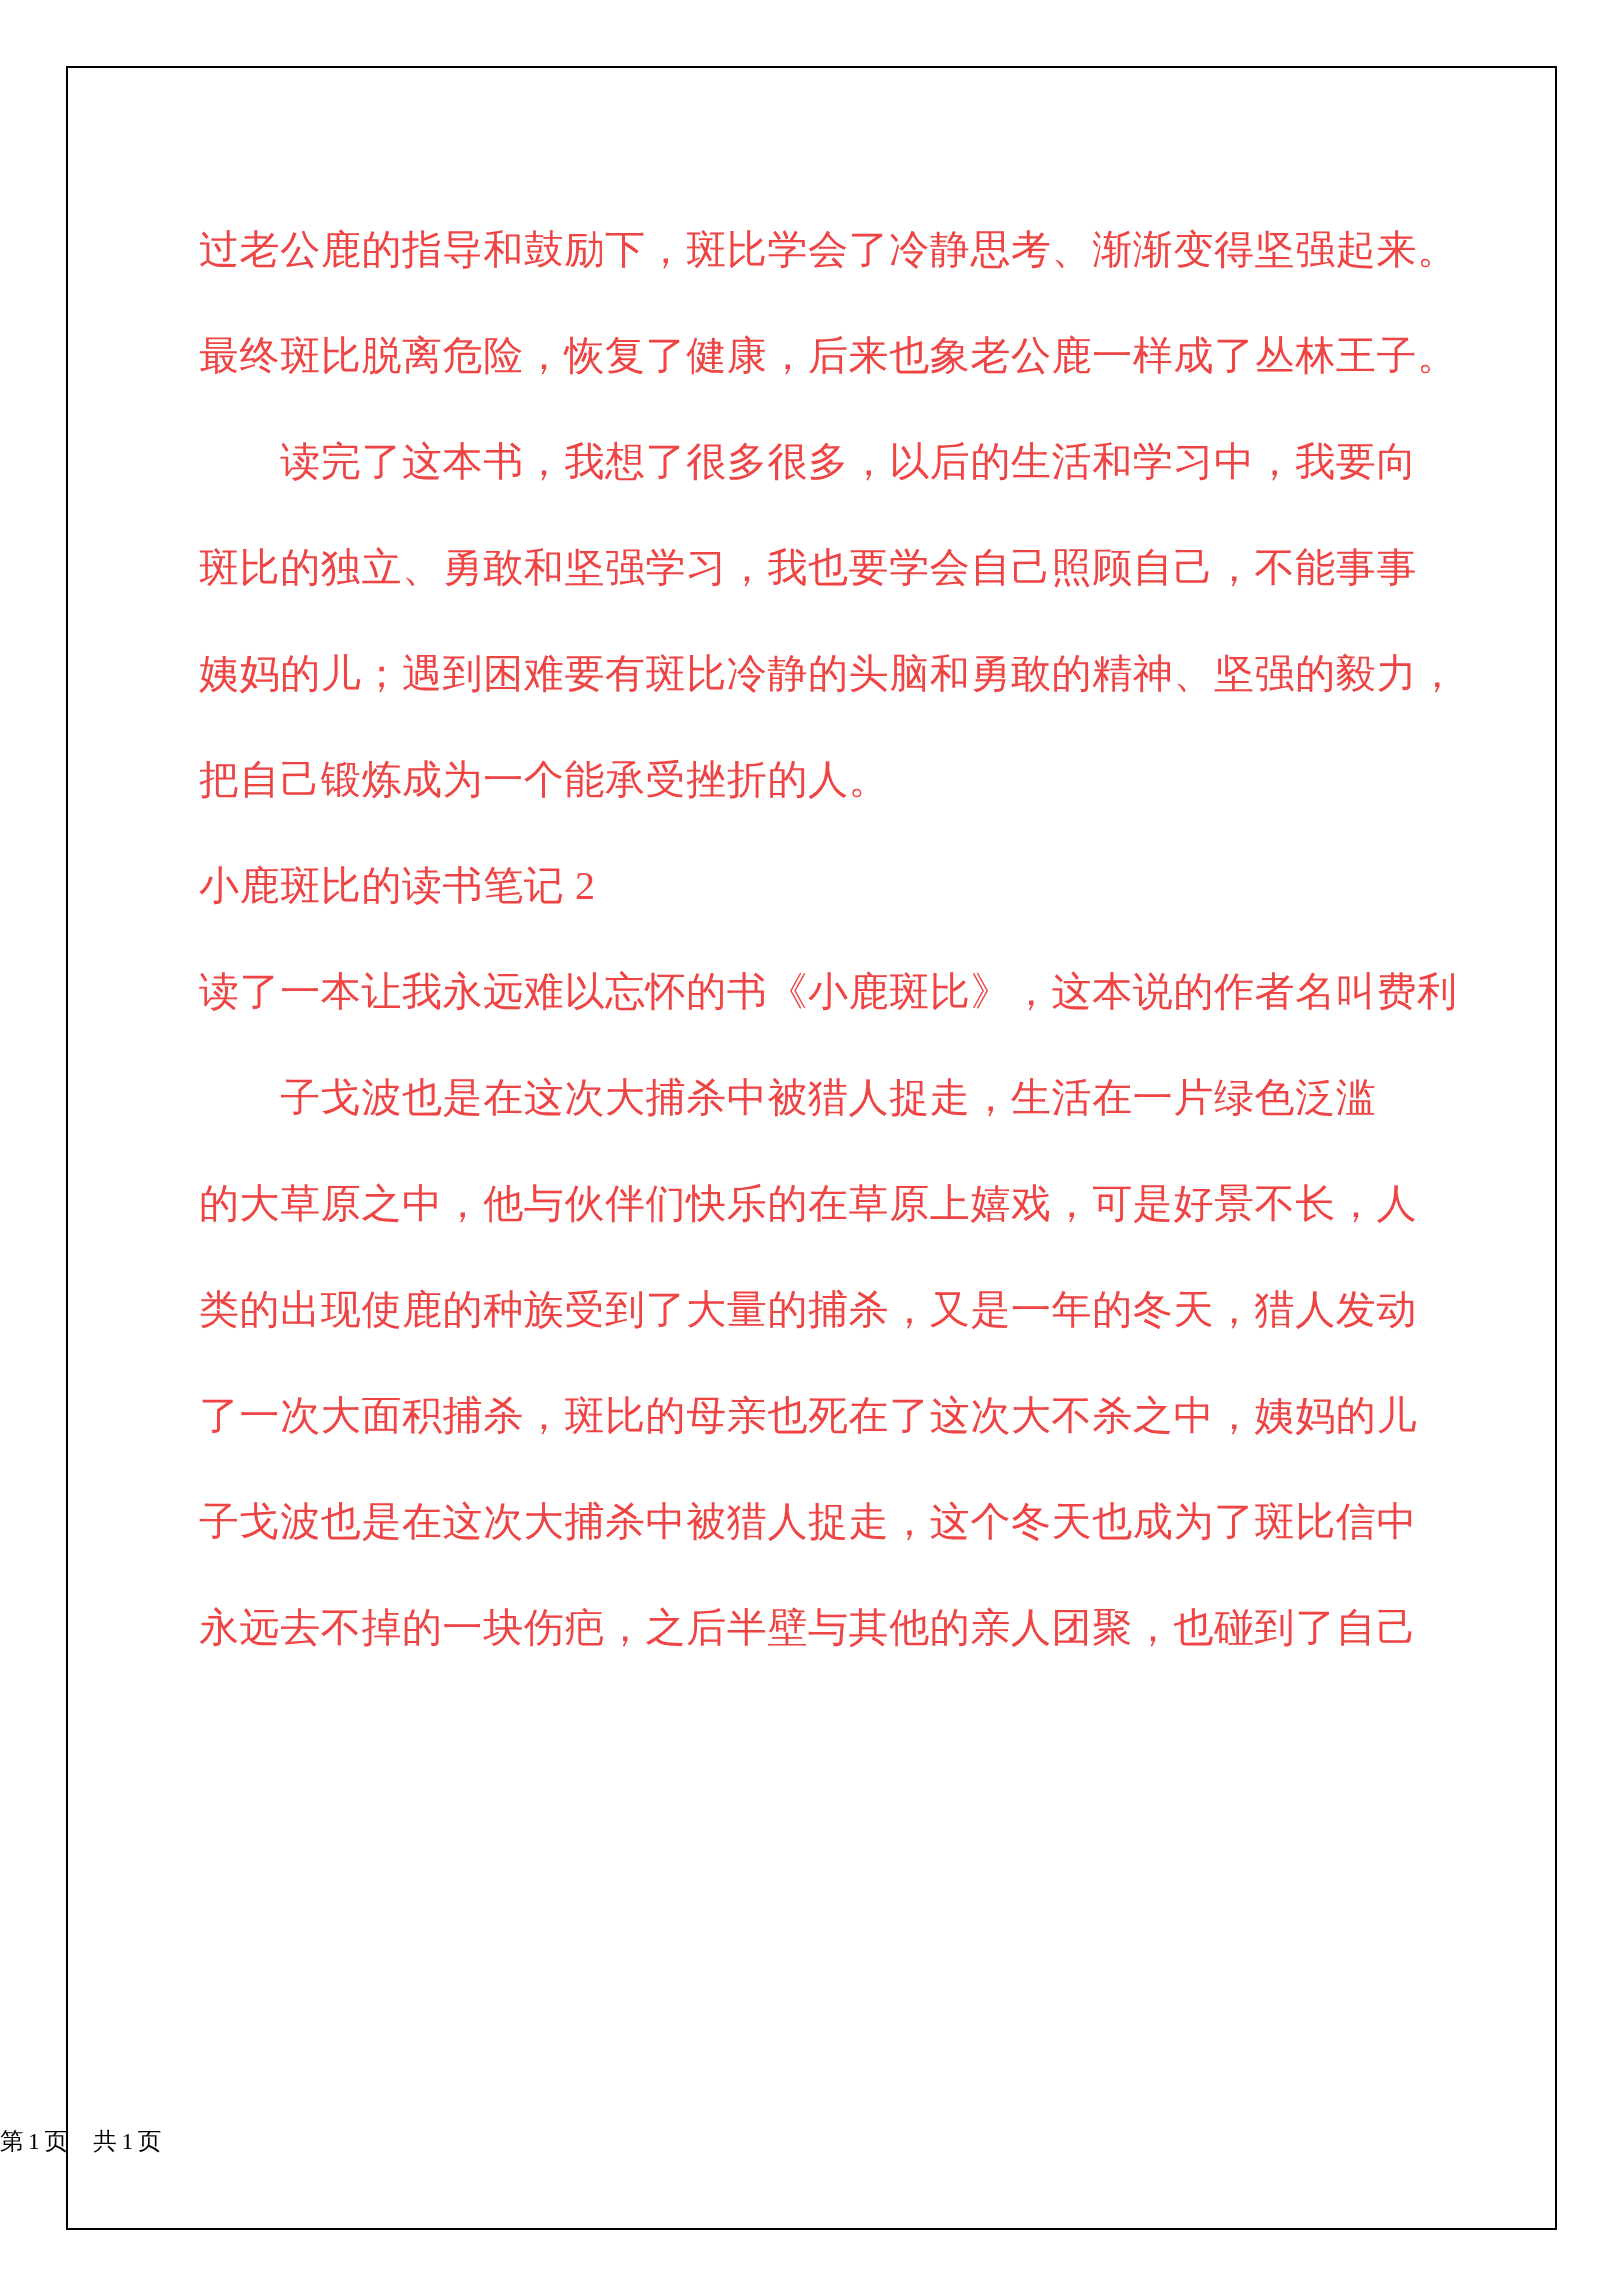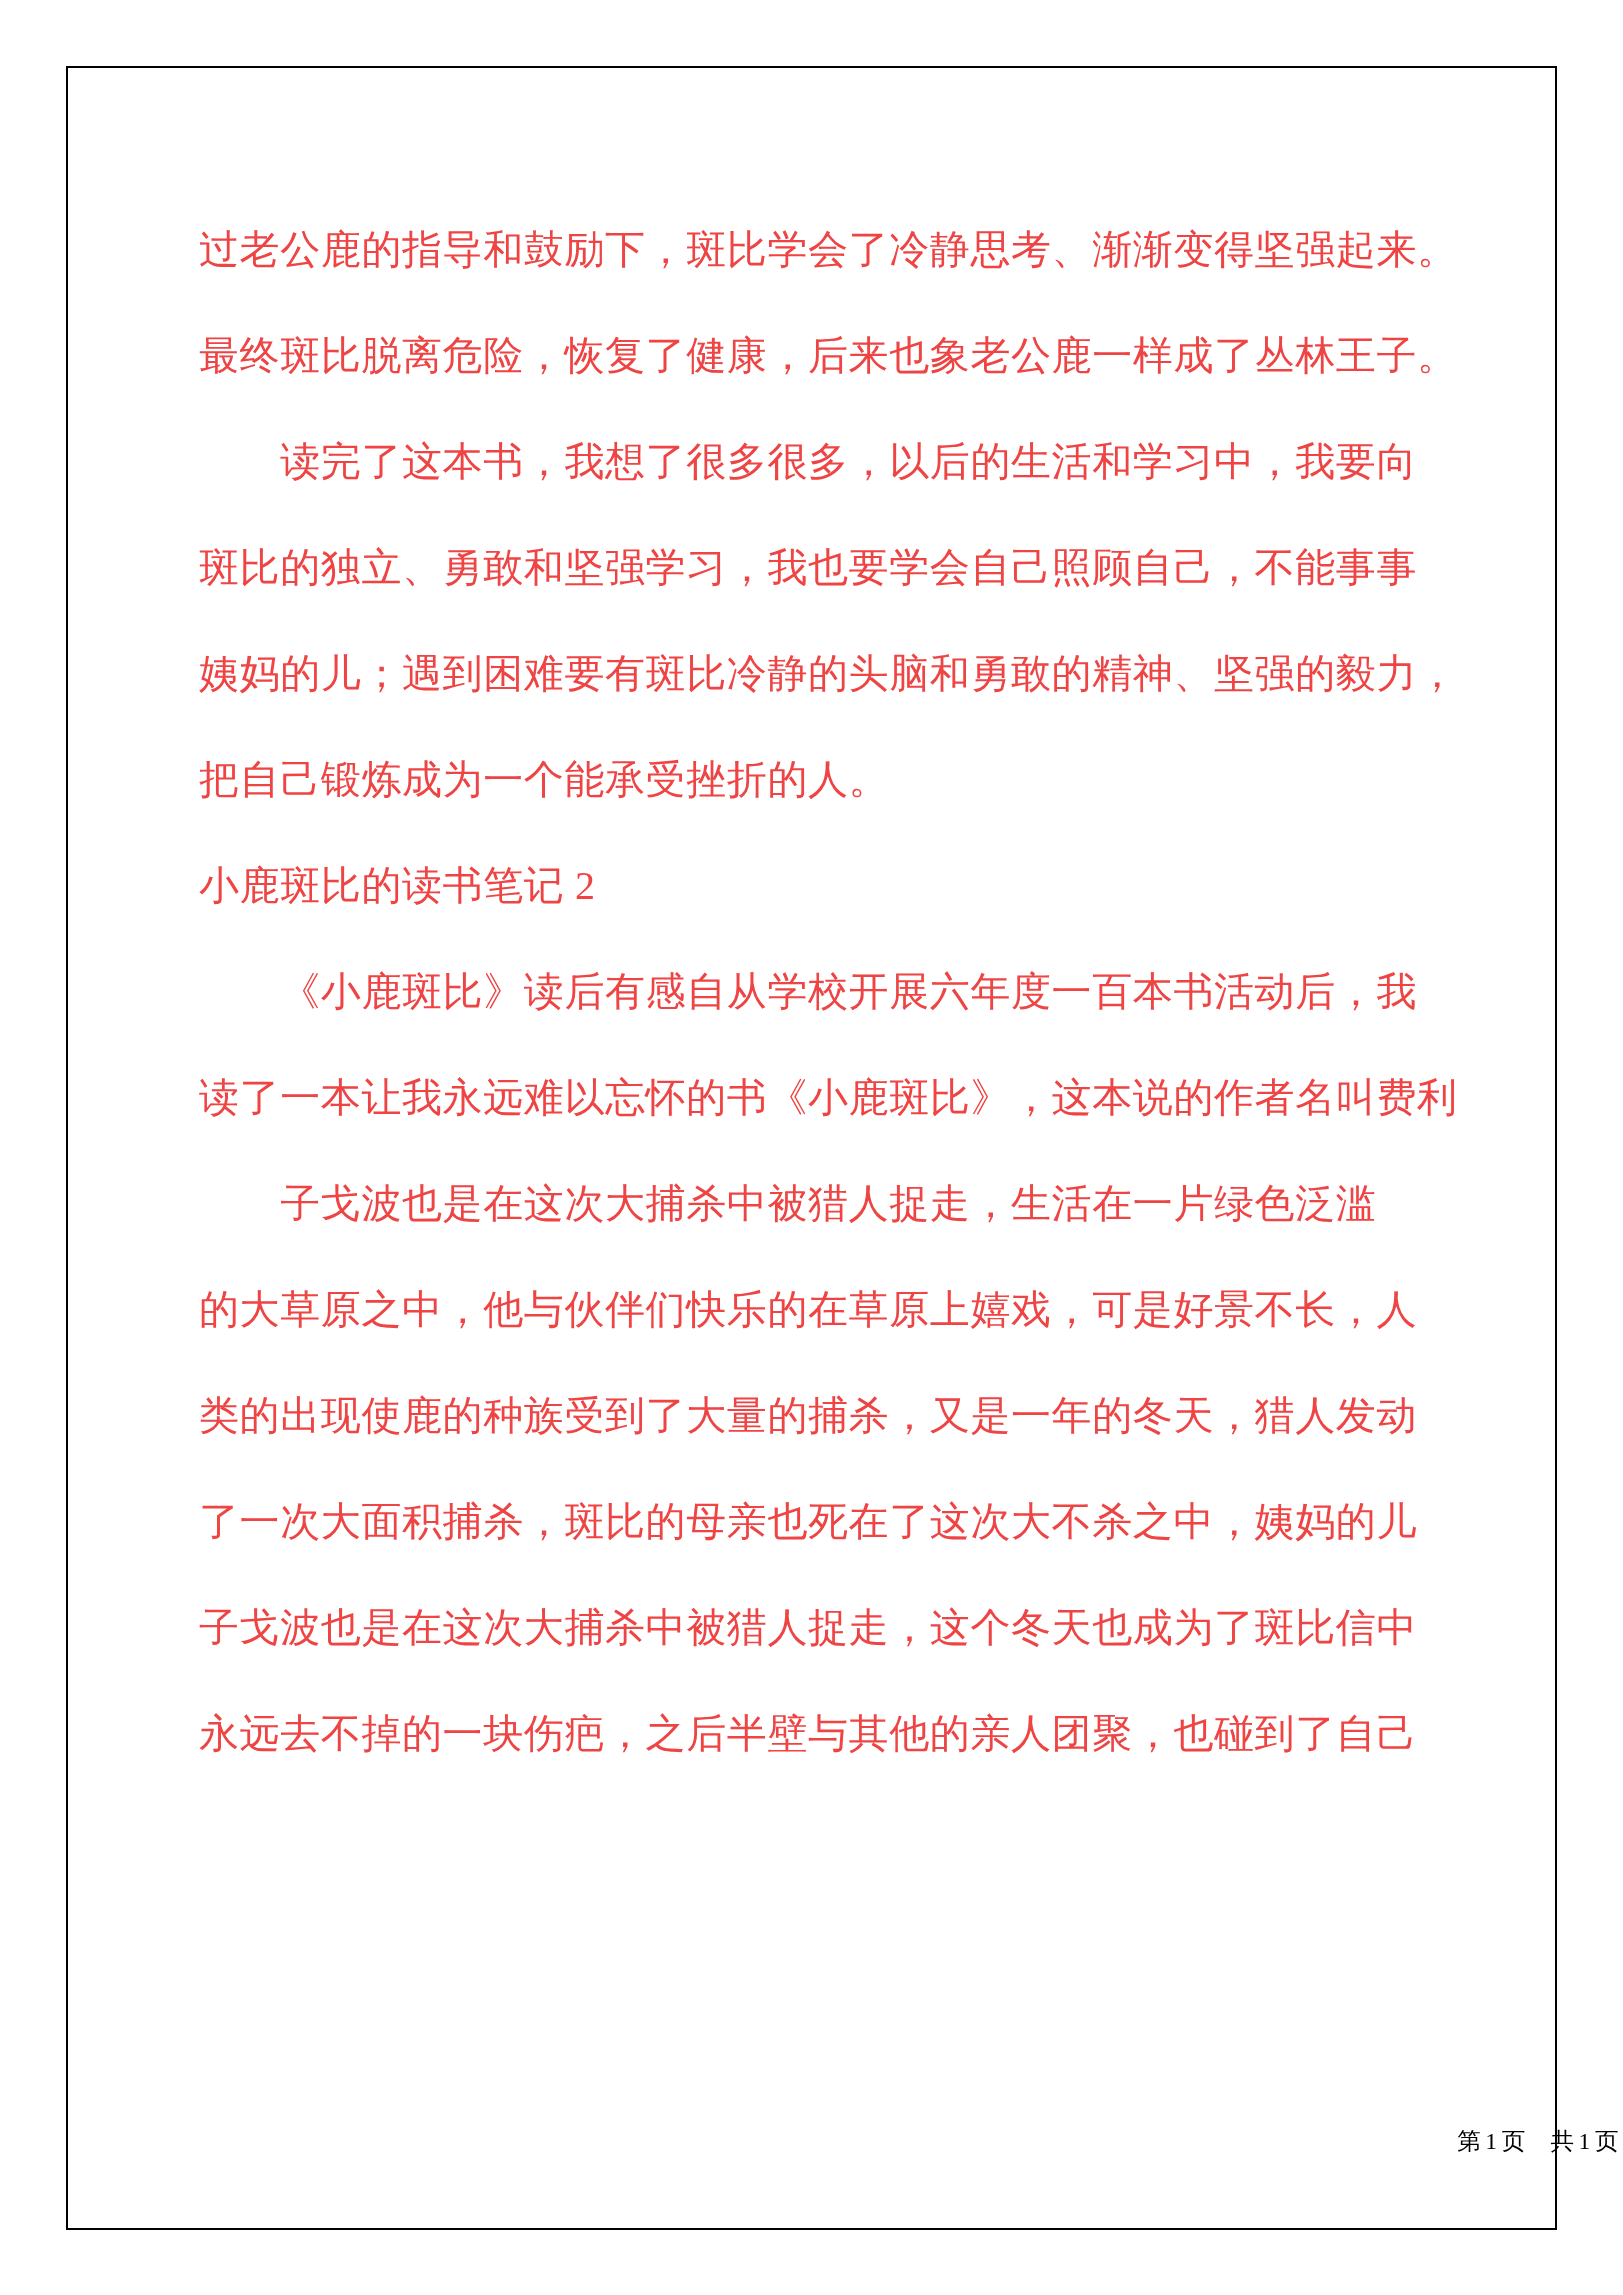--- a/index.html
+++ b/index.html
@@ -36,42 +36,41 @@
     line-height: 106px;
     letter-spacing: 0.6px;
     white-space: pre;
     color: #ef4444;
   }
   .page-footer {
     position: absolute;
     left: 0;
     top: 2124px;
     width: 1623px;
-    text-align: right;
+    text-align: left;
     font-size: 23.6px;
     line-height: 34px;
     letter-spacing: 4.5px;
     white-space: pre;
     color: #000000;
   }
 </style>
 </head>
 <body>
 
 <div class="page-frame"></div>
 
 <div class="content">
   <div class="text-line">过老公鹿的指导和鼓励下，斑比学会了冷静思考、渐渐变得坚强起来。</div>
   <div class="text-line">最终斑比脱离危险，恢复了健康，后来也象老公鹿一样成了丛林王子。</div>
   <div class="text-line">　　读完了这本书，我想了很多很多，以后的生活和学习中，我要向</div>
   <div class="text-line">斑比的独立、勇敢和坚强学习，我也要学会自己照顾自己，不能事事</div>
   <div class="text-line">姨妈的儿；遇到困难要有斑比冷静的头脑和勇敢的精神、坚强的毅力，</div>
   <div class="text-line">把自己锻炼成为一个能承受挫折的人。</div>
   <div class="text-line">小鹿斑比的读书笔记 2</div>
-  <div class="text-line">　　《小鹿斑比》读后有感自从学校开展六年度一百本书活动后，我</div>
   <div class="text-line">读了一本让我永远难以忘怀的书《小鹿斑比》，这本说的作者名叫费利</div>
   <div class="text-line">　　子戈波也是在这次大捕杀中被猎人捉走，生活在一片绿色泛滥</div>
   <div class="text-line">的大草原之中，他与伙伴们快乐的在草原上嬉戏，可是好景不长，人</div>
   <div class="text-line">类的出现使鹿的种族受到了大量的捕杀，又是一年的冬天，猎人发动</div>
   <div class="text-line">了一次大面积捕杀，斑比的母亲也死在了这次大不杀之中，姨妈的儿</div>
   <div class="text-line">子戈波也是在这次大捕杀中被猎人捉走，这个冬天也成为了斑比信中</div>
   <div class="text-line">永远去不掉的一块伤疤，之后半壁与其他的亲人团聚，也碰到了自己</div>
 </div>
 
 <div class="page-footer">第1页  共1页</div>

